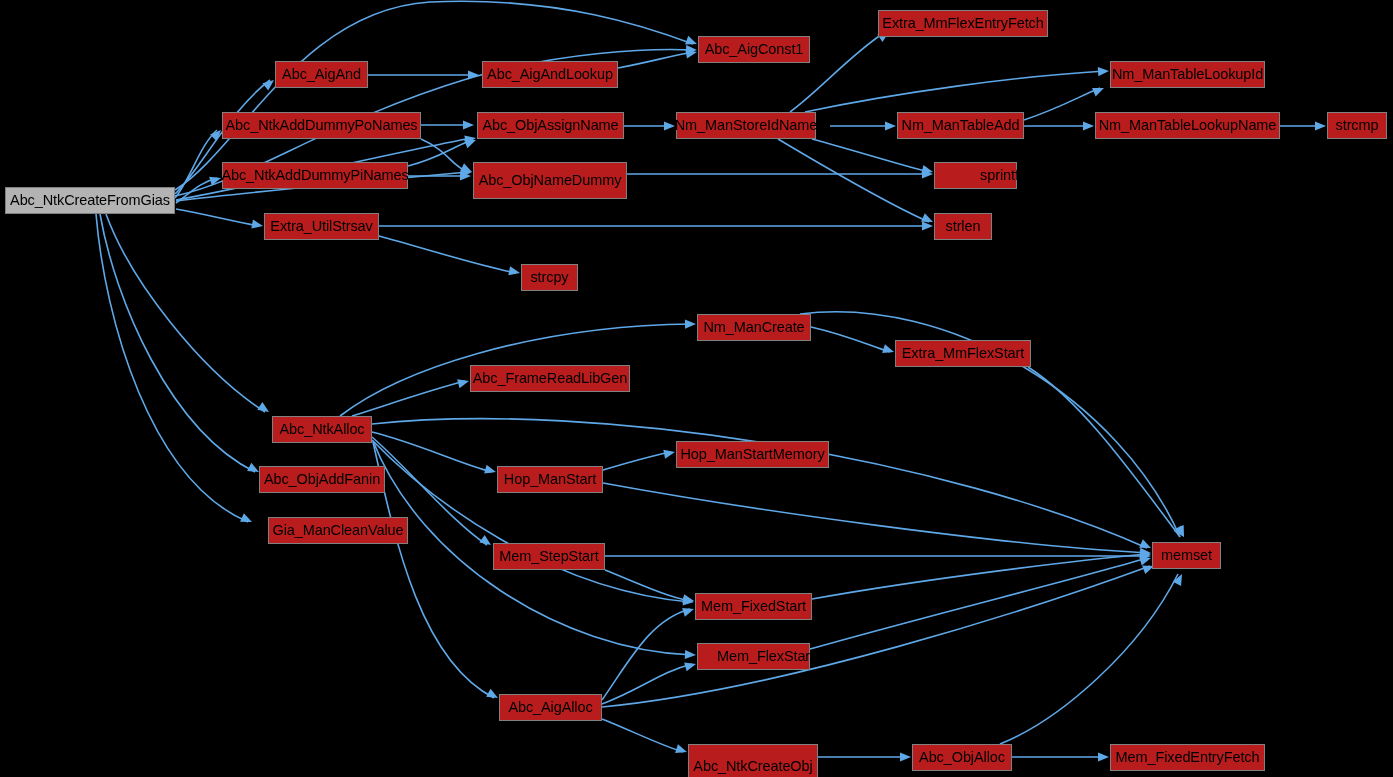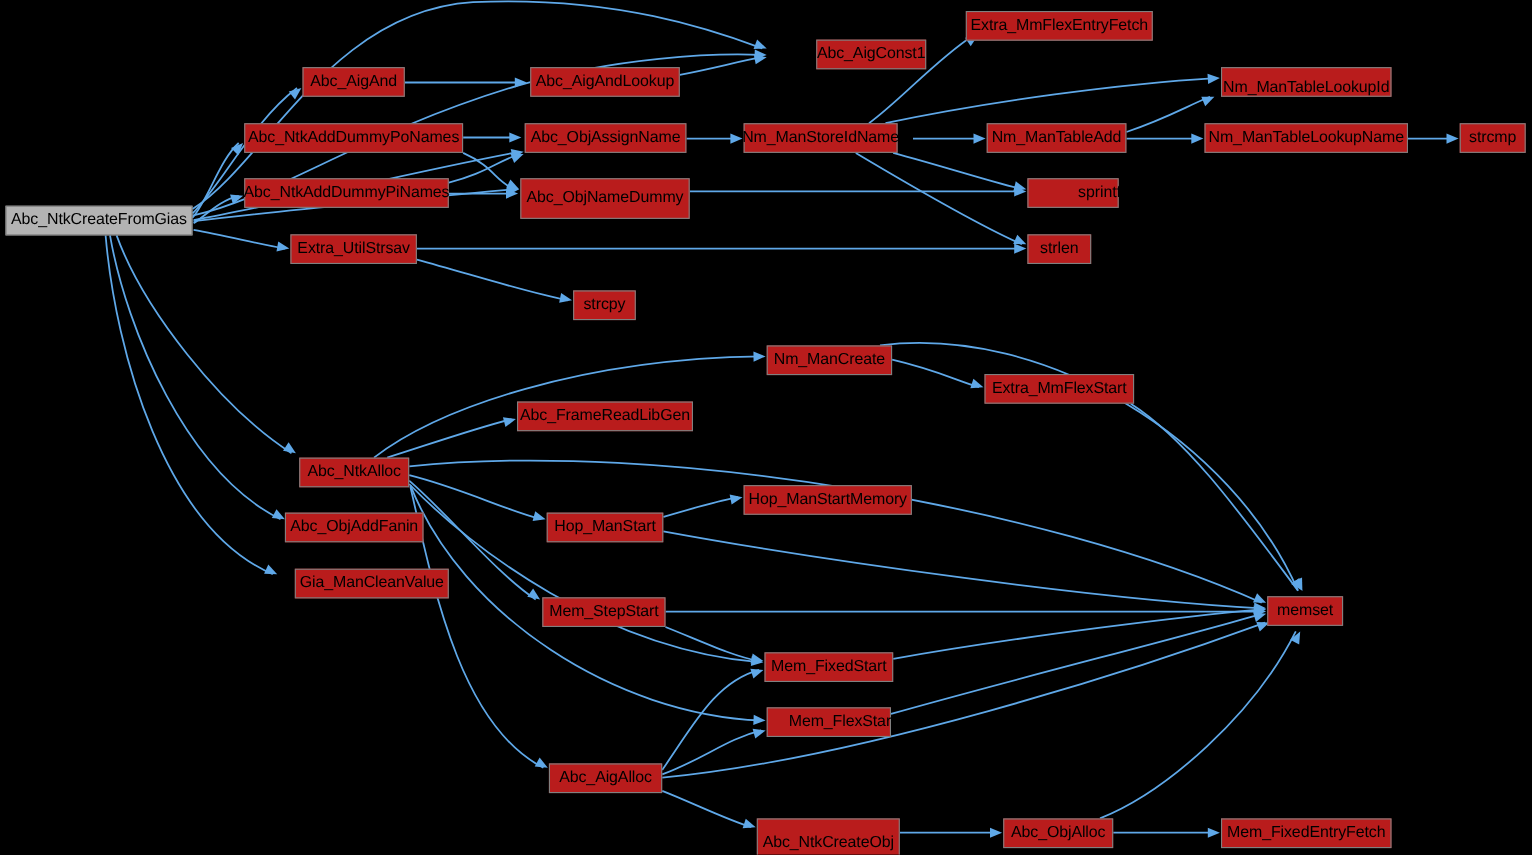--- a/index.html
+++ b/index.html
@@ -129,27 +129,27 @@
   <div id="nodes">
       <div class="node root" style="left: 5px; top: 187px; width: 170px; height: 27px;">
         <span>Abc_NtkCreateFromGias</span>
       </div>
       <div class="node" style="left: 275px; top: 61px; width: 93px; height: 27px;">
         <span>Abc_AigAnd</span>
       </div>
       <div class="node" style="left: 482px; top: 61px; width: 136px; height: 27px; text-align: center;">
         <span>Abc_AigAndLookup</span>
       </div>
-      <div class="node" style="left: 698px; top: 36px; width: 100px; height: 27px; margin-left: 44px;">
+      <div class="node" style="left: 698px; top: 36px; width: 112px; height: 27px;">
         <span>Abc_AigConst1</span>
       </div>
       <div class="node" style="left: 878px; top: 10px; width: 170px; height: 27px;">
         <span>Extra_MmFlexEntryFetch</span>
       </div>
-      <div class="node" style="left: 1110px; top: 61px; width: 155px; height: 27px; align-items: flex-end;">
+      <div class="node" style="left: 1110px; top: 61px; width: 155px; height: 27px;">
         <span>Nm_ManTableLookupId</span>
       </div>
       <div class="node" style="left: 222px; top: 112px; width: 199px; height: 27px;">
         <span>Abc_NtkAddDummyPoNames</span>
       </div>
       <div class="node" style="left: 477px; top: 112px; width: 147px; height: 27px;">
         <span>Abc_ObjAssignName</span>
       </div>
       <div class="node" style="left: 676px; top: 112px; width: 140px; height: 27px;">
         <span>Nm_ManStoreIdName</span>

